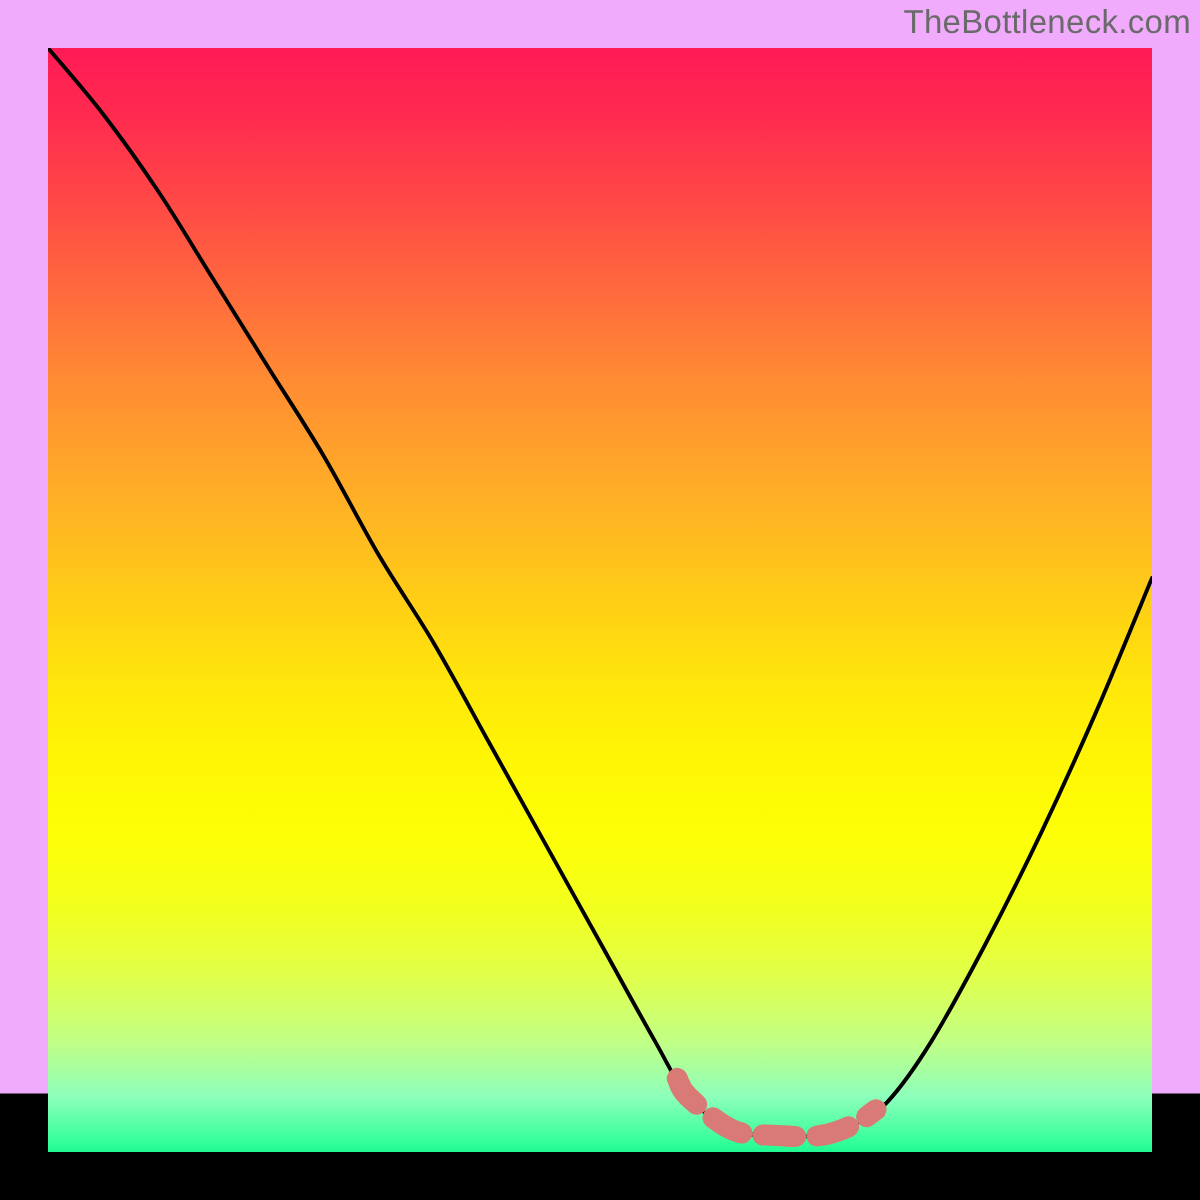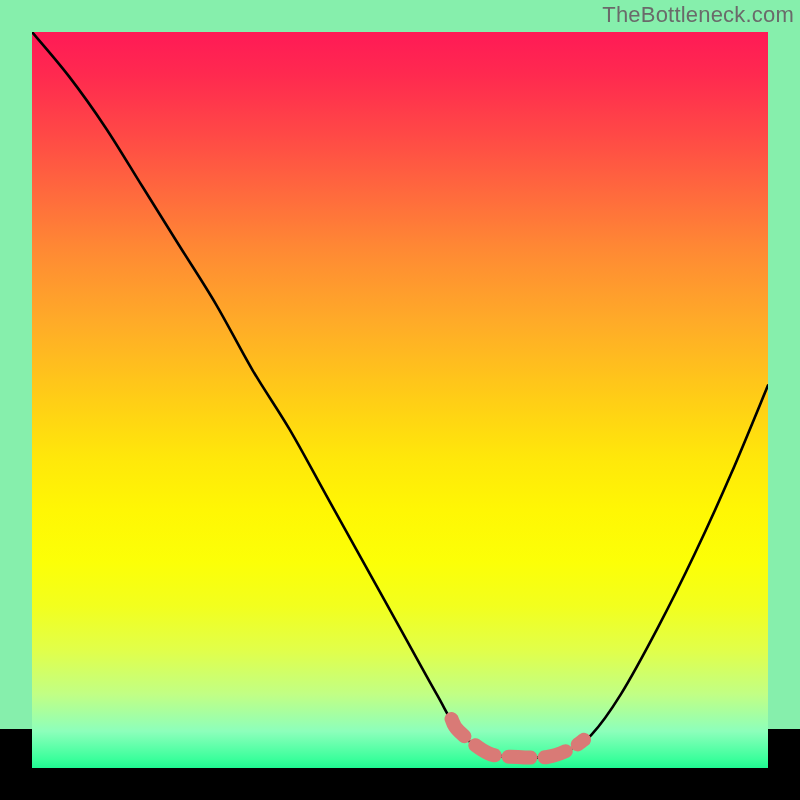--- a/index.html
+++ b/index.html
@@ -10,21 +10,21 @@
     background: #000000;
     overflow: hidden;
     font-family: Arial, Helvetica, sans-serif;
   }
   .frame {
     position: absolute;
     left: 0;
     top: 0;
     width: 800px;
     height: 729px;
-    background: #86efac;
+    background: #f0abfc;
   }
   .plot-area {
     position: absolute;
     left: 32px;
     top: 32px;
     width: 736px;
     height: 736px;
     overflow: hidden;
   }
   .gradient-bg {

